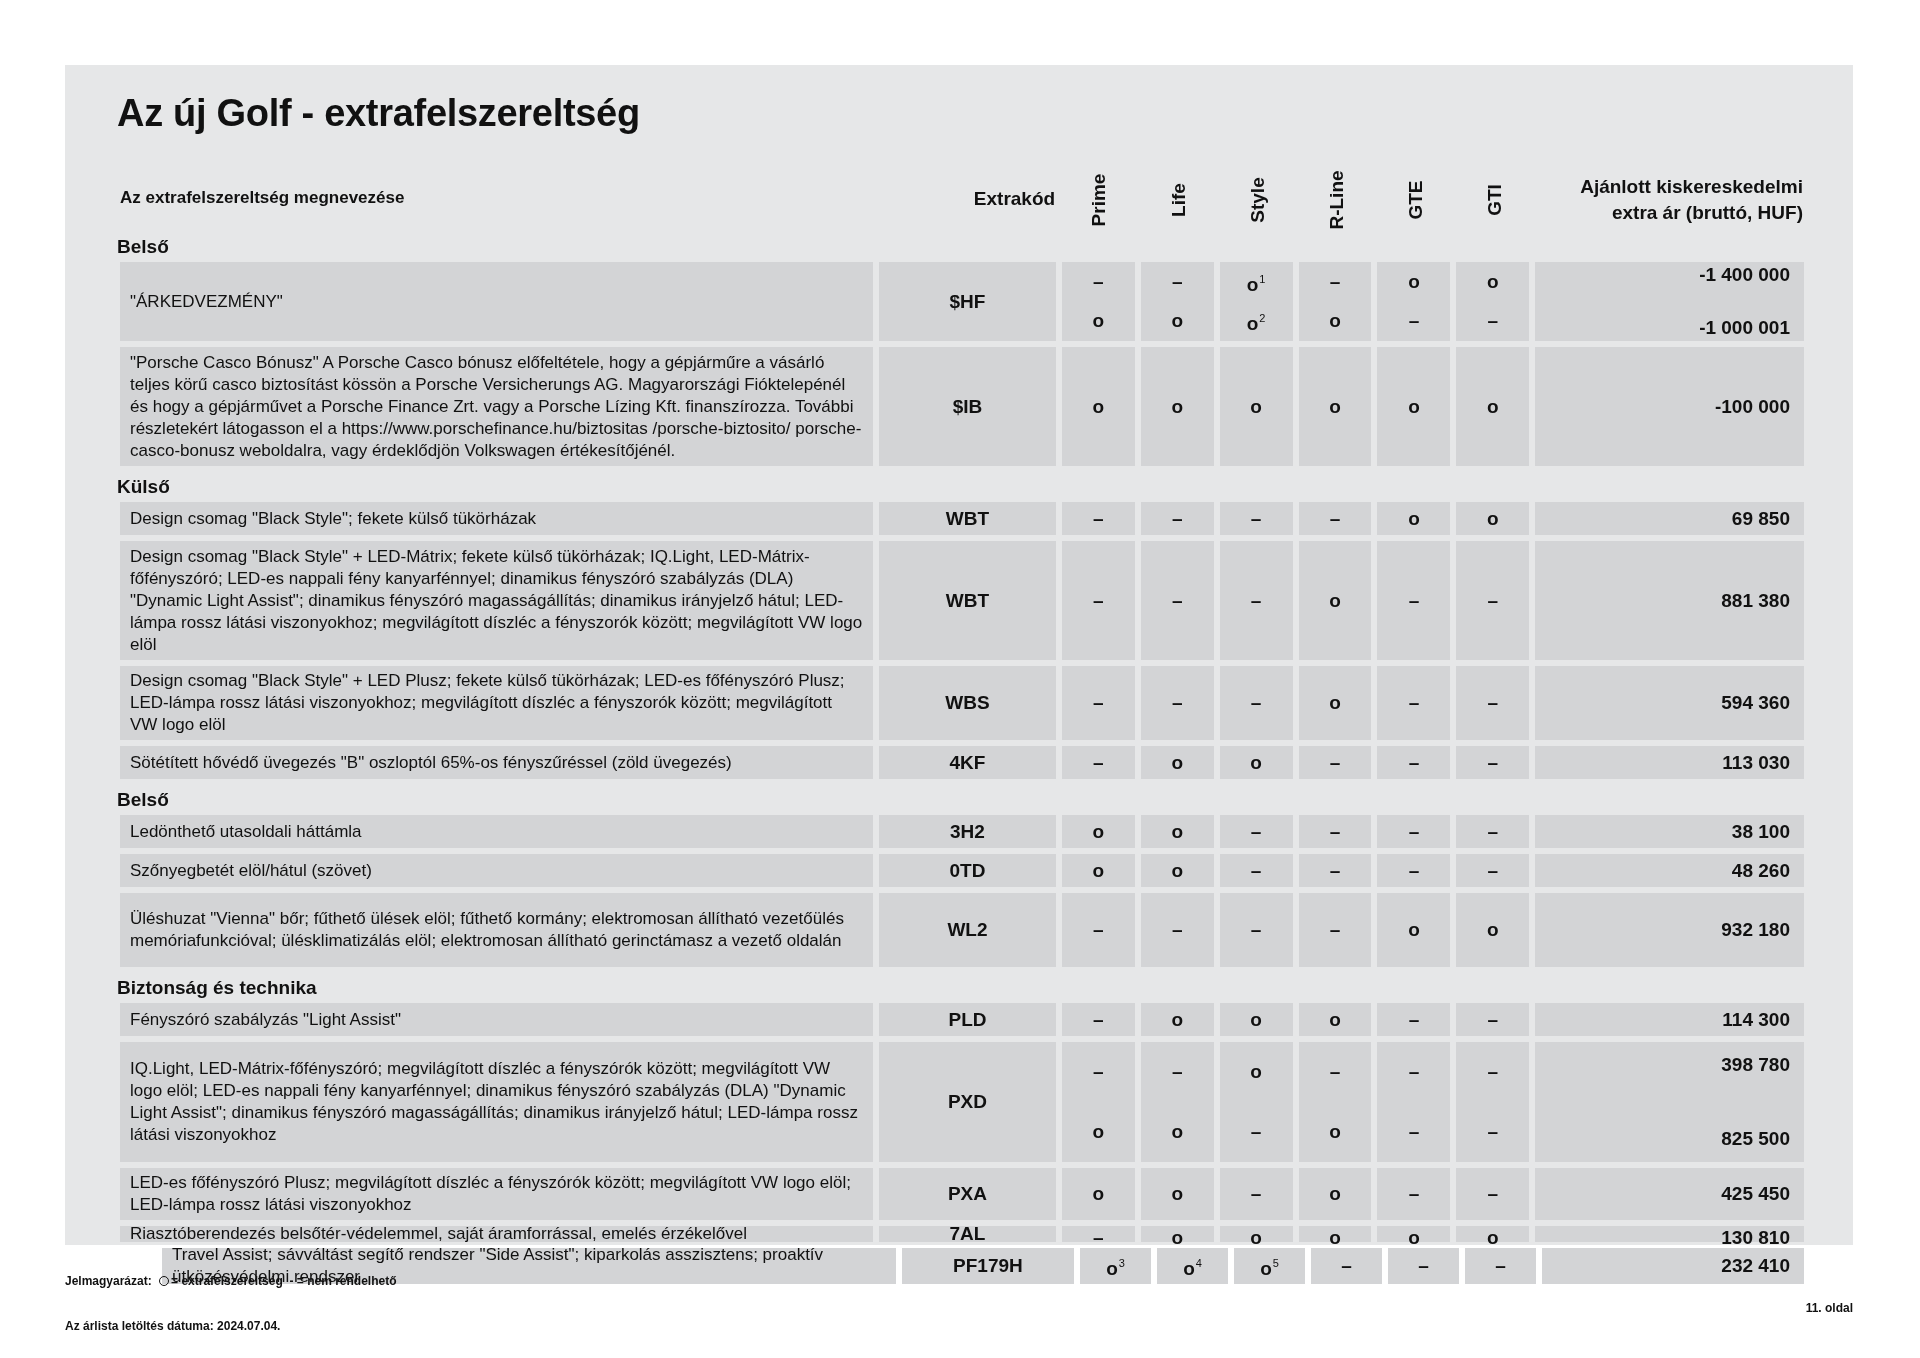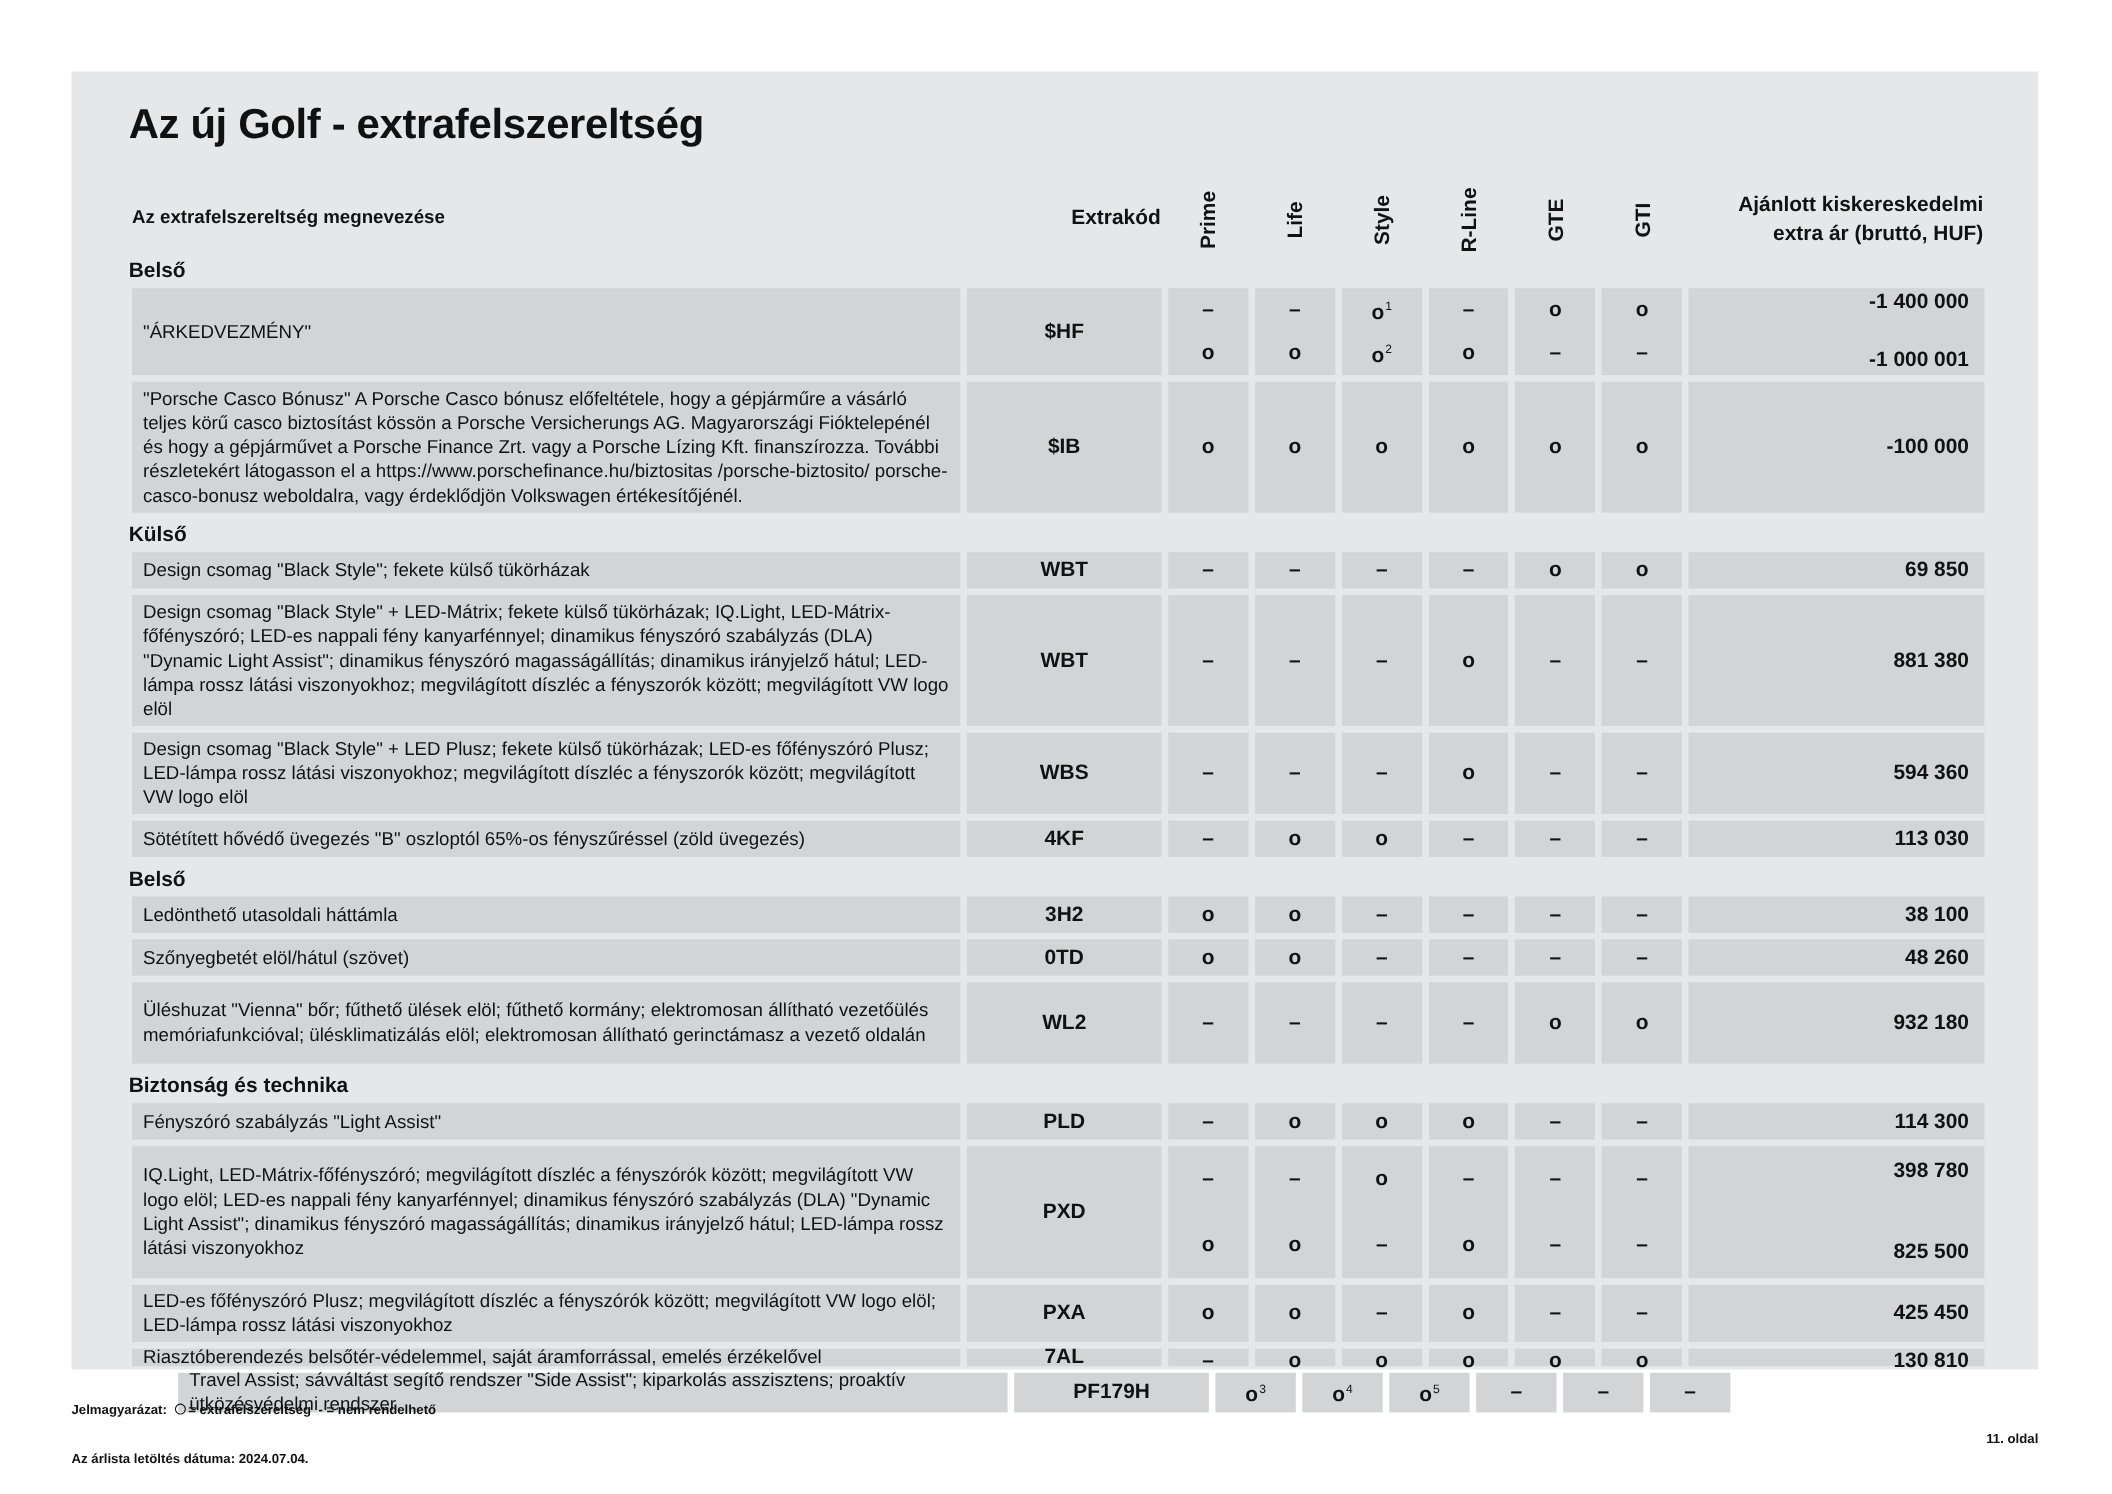--- a/index.html
+++ b/index.html
@@ -571,20 +571,23 @@
       </div>
       <div class="cell c-trim">
         <span class="val"><span>–</span></span>
       </div>
       <div class="cell c-trim">
         <span class="val"><span>–</span></span>
       </div>
       <div class="cell c-trim">
         <span class="val"><span>–</span></span>
       </div>
+      <div class="cell c-price">
+        <span class="val">232 410</span>
+      </div>
     </div>
   </div>
 
 <div class="footer-legend">
   <span>Jelmagyarázat:</span>
   <span class="legend-circle"></span><span>= extrafelszereltség</span>
   &nbsp;<span>- = nem rendelhető</span>
 </div>
 <div class="footer-date">Az árlista letöltés dátuma: 2024.07.04.</div>
 <div class="footer-page">11. oldal</div>

